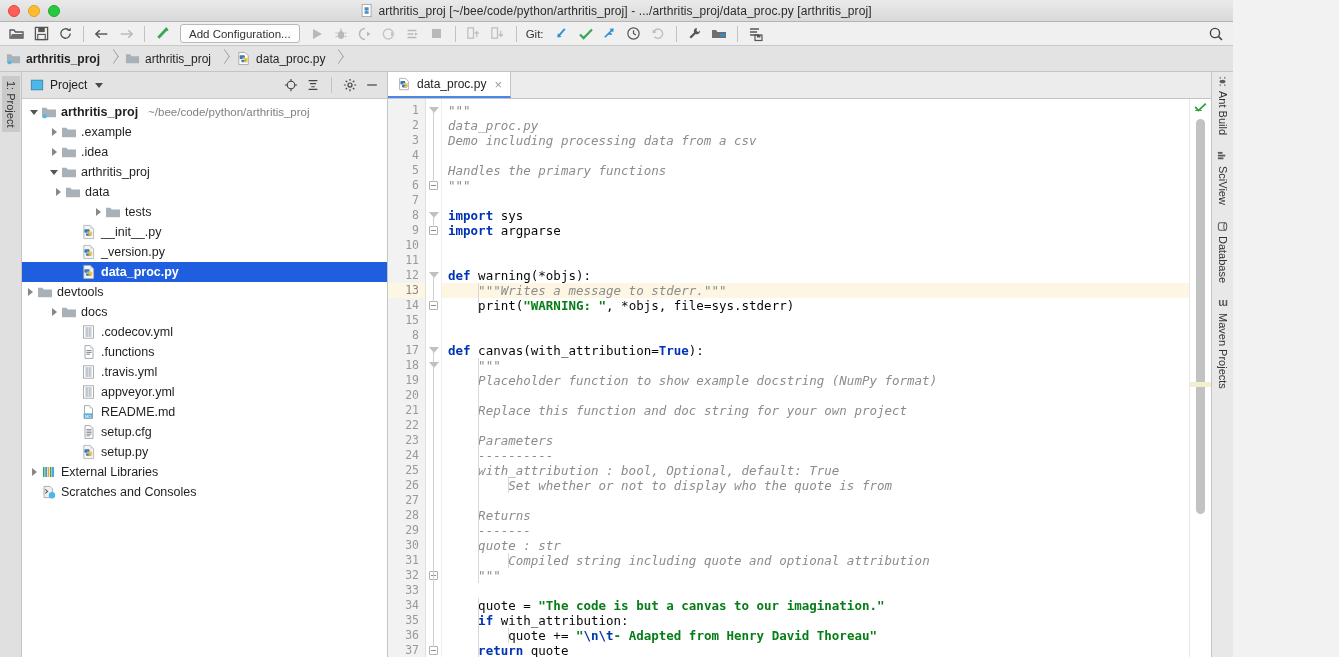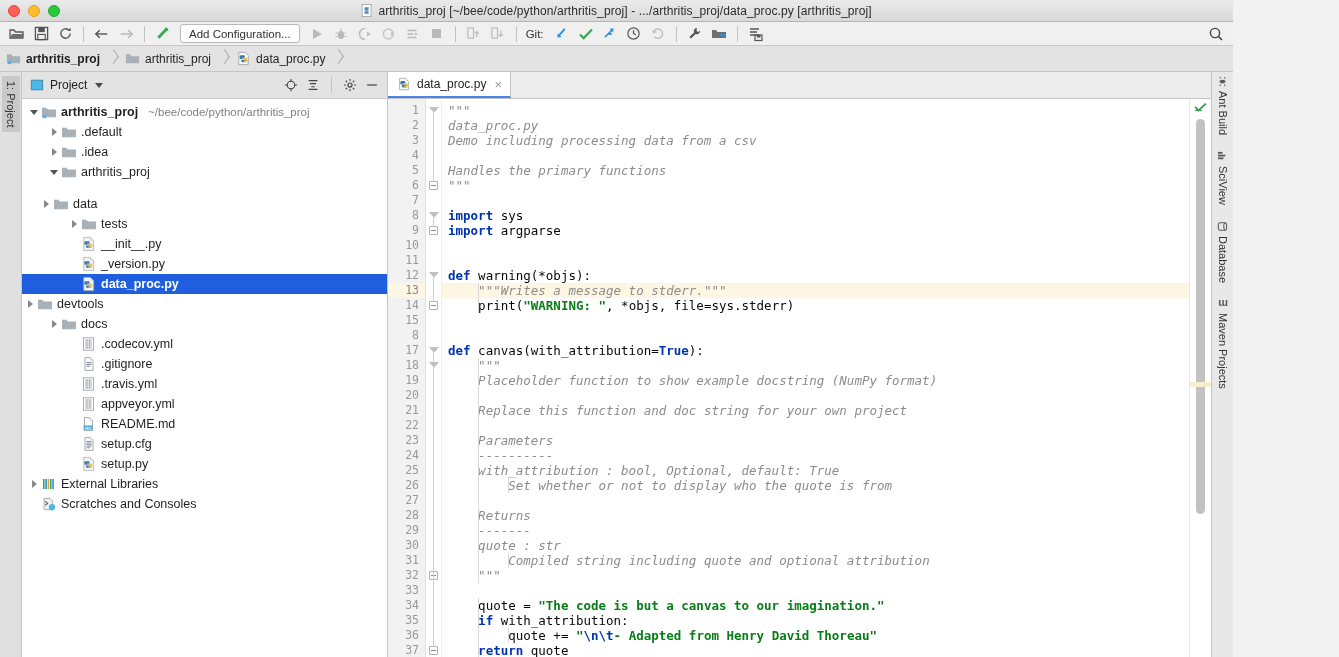--- a/index.html
+++ b/index.html
@@ -446,44 +446,44 @@
               <rect x="1.8" y="10.6" width="3.6" height="3.6" fill="#4ab8e8"></rect>
             </svg>
             <span class="tlabel">arthritis_proj</span>
             <span class="tpath">~/bee/code/python/arthritis_proj</span>
           </div>
           <div class="trow" style="padding-left: 24px;">
             <span class="twist closed"></span>
             <svg viewBox="0 0 16 16" width="16" height="16" class="ticon">
               <path d="M1 13.2V3.8h4.3L6.8 5.6H15v7.6z" fill="#a8b0b8"></path>
             </svg>
-            <span class="tlabel">.default</span>
+            <span class="tlabel">.example</span>
           </div>
           <div class="trow" style="padding-left: 24px;">
             <span class="twist closed"></span>
             <svg viewBox="0 0 16 16" width="16" height="16" class="ticon">
               <path d="M1 13.2V3.8h4.3L6.8 5.6H15v7.6z" fill="#a8b0b8"></path>
             </svg>
             <span class="tlabel">.idea</span>
           </div>
           <div class="trow" style="padding-left: 24px;">
             <span class="twist open"></span>
             <svg viewBox="0 0 16 16" width="16" height="16" class="ticon">
               <path d="M1 13.2V3.8h4.3L6.8 5.6H15v7.6z" fill="#a8b0b8"></path>
             </svg>
             <span class="tlabel">arthritis_proj</span>
           </div>
-          <div class="trow" style="padding-left: 16px; margin-top: 12px;">
+          <div class="trow" style="padding-left: 28px;">
             <span class="twist closed"></span>
             <svg viewBox="0 0 16 16" width="16" height="16" class="ticon">
               <path d="M1 13.2V3.8h4.3L6.8 5.6H15v7.6z" fill="#a8b0b8"></path>
             </svg>
             <span class="tlabel">data</span>
           </div>
-          <div class="trow" style="padding-left: 44px;">
+          <div class="trow" style="padding-left: 68px;">
             <span class="twist closed"></span>
             <svg viewBox="0 0 16 16" width="16" height="16" class="ticon">
               <path d="M1 13.2V3.8h4.3L6.8 5.6H15v7.6z" fill="#a8b0b8"></path>
             </svg>
             <span class="tlabel">tests</span>
           </div>
           <div class="trow" style="padding-left: 44px;">
             <span class="twist"></span>
             <svg viewBox="0 0 16 16" width="16" height="16" class="ticon">
               <path d="M2.8 1.4h6.4L12.6 4.8v9.8H2.8z" fill="#f4f4f4" stroke="#a8adb3" stroke-width="0.8"></path>
@@ -535,21 +535,21 @@
             </svg>
             <span class="tlabel">.codecov.yml</span>
           </div>
           <div class="trow" style="padding-left: 44px;">
             <span class="twist"></span>
             <svg viewBox="0 0 16 16" width="16" height="16" class="ticon">
               <path d="M4 1.6h5L12 4.4v10H4z" fill="#fff" stroke="#9aa0a6" stroke-width="0.9"></path>
               <path d="M9 1.6L12 4.4H9z" fill="#d5d8dc"></path>
               <path d="M5.4 6.6h5.2M5.4 8.4h5.2M5.4 10.2h3.6" stroke="#6f7780" stroke-width="0.9"></path>
             </svg>
-            <span class="tlabel">.gitignore</span>
+            <span class="tlabel">.functions</span>
           </div>
           <div class="trow" style="padding-left: 44px;">
             <span class="twist"></span>
             <svg viewBox="0 0 16 16" width="16" height="16" class="ticon">
               <rect x="2.5" y="1.8" width="10" height="12.4" fill="#fff" stroke="#a0a6ac" stroke-width="0.9"></rect>
               <path d="M4 4h7M4 6h7M4 8h7M4 10h7M4 12h7M6 3.4v9.4M8.8 3.4v9.4" stroke="#9aa3ac" stroke-width="0.7"></path>
             </svg>
             <span class="tlabel">.travis.yml</span>
           </div>
           <div class="trow" style="padding-left: 44px;">

